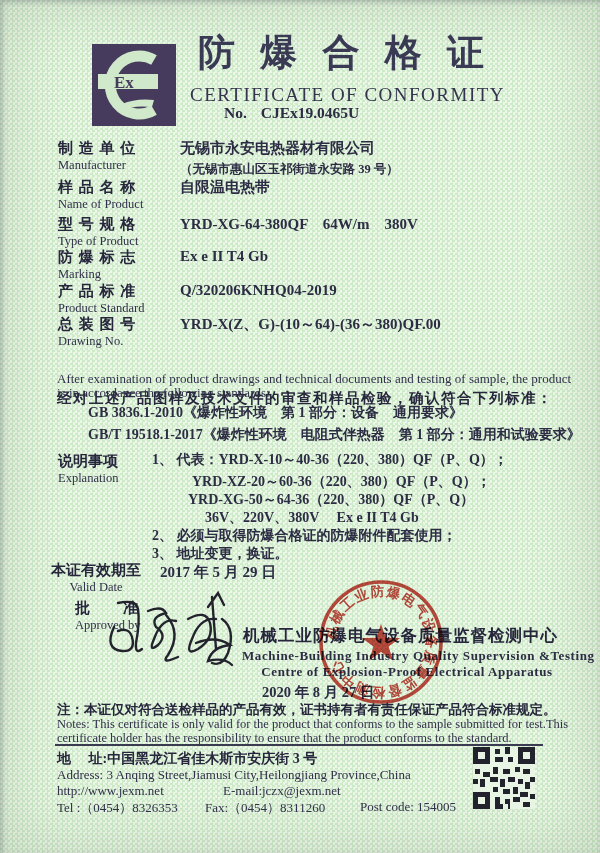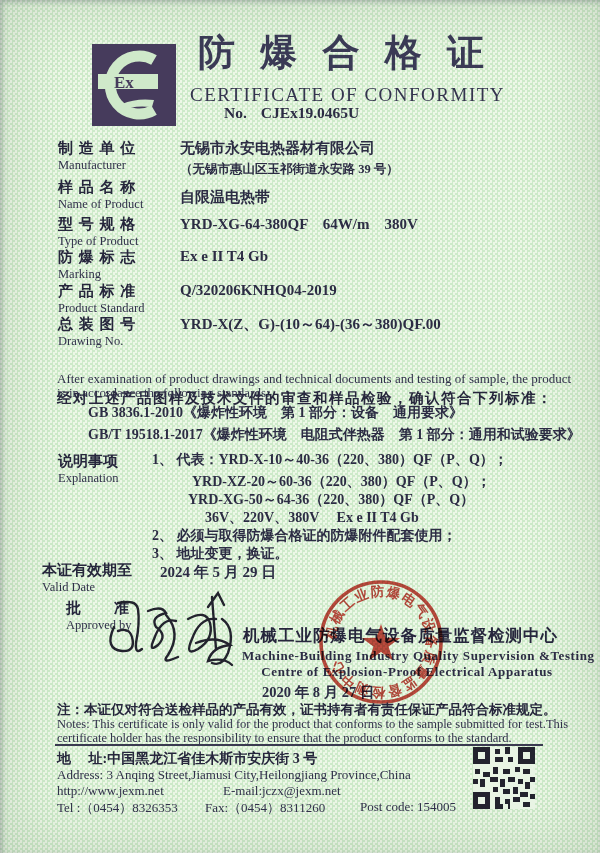--- a/index.html
+++ b/index.html
@@ -60,21 +60,21 @@
     <div class="cn-label">制 造 单 位</div>
     <div class="en-label">Manufacturer</div>
   </div>
   <div class="abs value" style="left:180px;top:139px;">无锡市永安电热器材有限公司</div>
   <div class="abs value-sub" style="left:180px;top:161px;">（无锡市惠山区玉祁街道永安路 39 号）</div>
 
   <div class="abs" style="left:58px;top:178px;">
     <div class="cn-label">样 品 名 称</div>
     <div class="en-label">Name of Product</div>
   </div>
-  <div class="abs value" style="left:180px;top:188px;">自限温电热带</div>
+  <div class="abs value" style="left:180px;top:178px;">自限温电热带</div>
 
   <div class="abs" style="left:58px;top:215px;">
     <div class="cn-label">型 号 规 格</div>
     <div class="en-label">Type of Product</div>
   </div>
   <div class="abs value" style="left:180px;top:215px;">YRD-XG-64-380QF　64W/m　380V</div>
 
   <div class="abs" style="left:58px;top:248px;">
     <div class="cn-label">防 爆 标 志</div>
     <div class="en-label">Marking</div>
@@ -103,27 +103,27 @@
     <div class="cn-label" style="letter-spacing:0;">说明事项</div>
     <div class="en-label">Explanation</div>
   </div>
   <div class="abs exp-line" style="left:152px;top:451px;">1、 代表：YRD-X-10～40-36（220、380）QF（P、Q）；</div>
   <div class="abs exp-line" style="left:192px;top:473px;">YRD-XZ-20～60-36（220、380）QF（P、Q）；</div>
   <div class="abs exp-line" style="left:188px;top:491px;">YRD-XG-50～64-36（220、380）QF（P、Q）</div>
   <div class="abs exp-line" style="left:205px;top:509px;">36V、220V、380V　 Ex e II T4 Gb</div>
   <div class="abs exp-line" style="left:152px;top:527px;">2、 必须与取得防爆合格证的防爆附件配套使用；</div>
   <div class="abs exp-line" style="left:152px;top:545px;">3、 地址变更，换证。</div>
 
-  <div class="abs" style="left:42px;top:561px;">
+  <div class="abs" style="left:51px;top:561px;text-align:center;">
     <div class="cn-label" style="letter-spacing:0;">本证有效期至</div>
     <div class="en-label">Valid Date</div>
   </div>
-  <div class="abs value" style="left:160px;top:563px;">2024 年 5 月 29 日</div>
-
-  <div class="abs" style="left:66px;top:599px;">
+  <div class="abs value" style="left:160px;top:563px;">2017 年 5 月 29 日</div>
+
+  <div class="abs" style="left:75px;top:599px;">
     <div class="cn-label">批　　准</div>
     <div class="en-label">Approved by</div>
   </div>
 
   <svg class="abs" style="left:100px;top:585px;" width="155" height="95" viewBox="0 0 155 95">
     <g fill="none" stroke="#23232e" stroke-width="2.4" stroke-linecap="round">
       <path d="M18,18 q18,-4 20,6 q2,14 -2,34 q-1,12 6,6"></path>
       <path d="M14,42 q-10,22 8,24 q14,1 10,-14 q-3,-10 -14,-6"></path>
       <path d="M48,26 q14,-6 18,2 q-16,4 -10,14 q12,8 2,18 q-10,8 -4,-6 q8,-22 22,-18"></path>
       <path d="M66,30 q16,18 2,40 q-8,10 10,2"></path>

